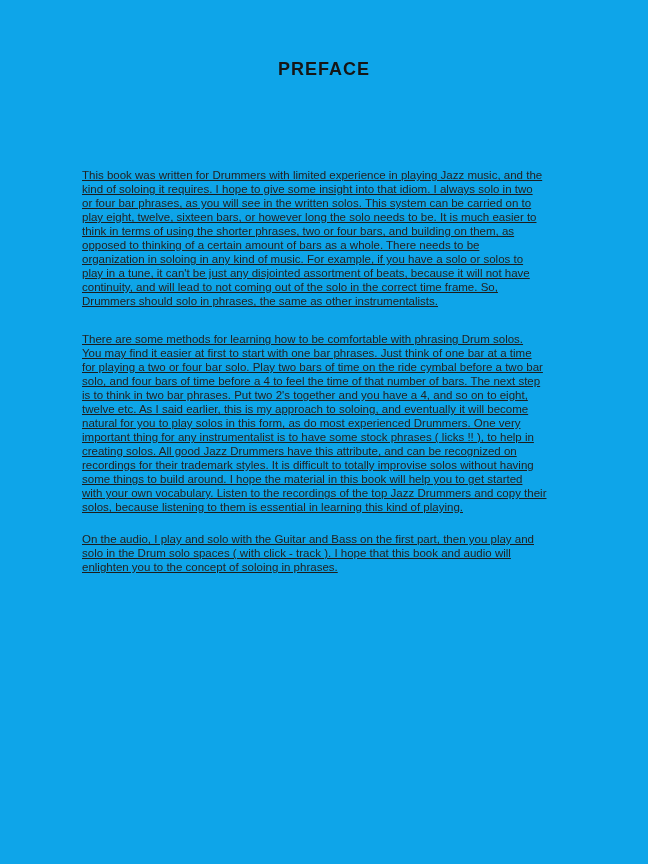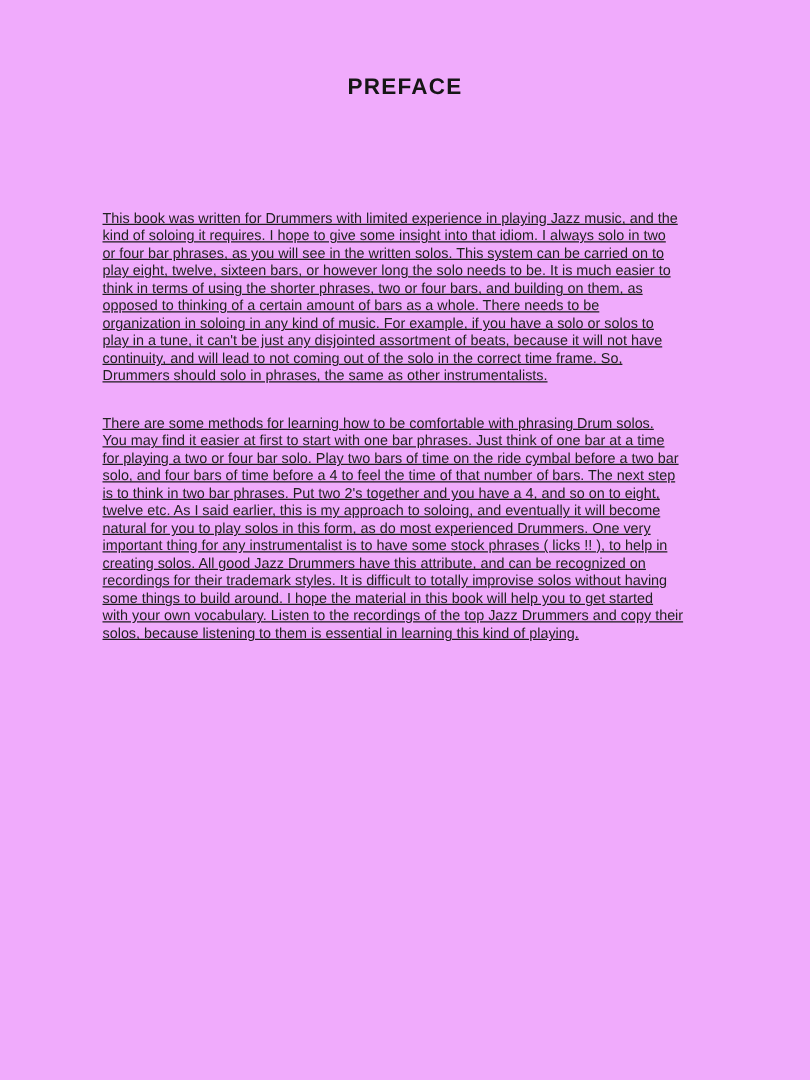--- a/index.html
+++ b/index.html
@@ -10,21 +10,21 @@
   body {
     width: 648px;
     height: 864px;
     overflow: hidden;
     font-family: "Liberation Sans", "DejaVu Sans", sans-serif;
     color: #1c1c1c;
   }
   .page {
     width: 648px;
     height: 864px;
-    background: #f0abfc;
+    background: #0ea5e9;
     box-sizing: border-box;
   }
   .title {
     margin: 0;
     padding-top: 59px;
     text-align: center;
     font-size: 18px;
     line-height: 21px;
     font-weight: 700;
     letter-spacing: 1px;
@@ -68,14 +68,17 @@
 solo, and four bars of time before a 4 to feel the time of that number of bars. The next step
 is to think in two bar phrases. Put two 2's together and you have a 4, and so on to eight,
 twelve etc.  As I said earlier, this is my approach to soloing, and eventually it will become
 natural for you to play solos in this form, as do most experienced Drummers.  One very
 important thing for any instrumentalist is to have some stock phrases ( licks !! ), to help in
 creating solos. All good Jazz Drummers have this attribute, and can be recognized on
 recordings for their trademark styles. It is difficult to totally improvise solos without having
 some things to build around. I hope the material in this book will help you to get started
 with your own vocabulary. Listen to the recordings of the top Jazz Drummers and copy their
 solos, because listening to them is essential in learning this kind of playing.</p>
+    <p class="para para-3">On the audio, I play and solo with the Guitar and Bass on the first part, then you play and
+solo in the Drum solo spaces ( with click - track ). I hope that this book and audio will
+enlighten you to the concept of soloing in phrases.</p>
   </div>
 </div>
 
 </body></html>

